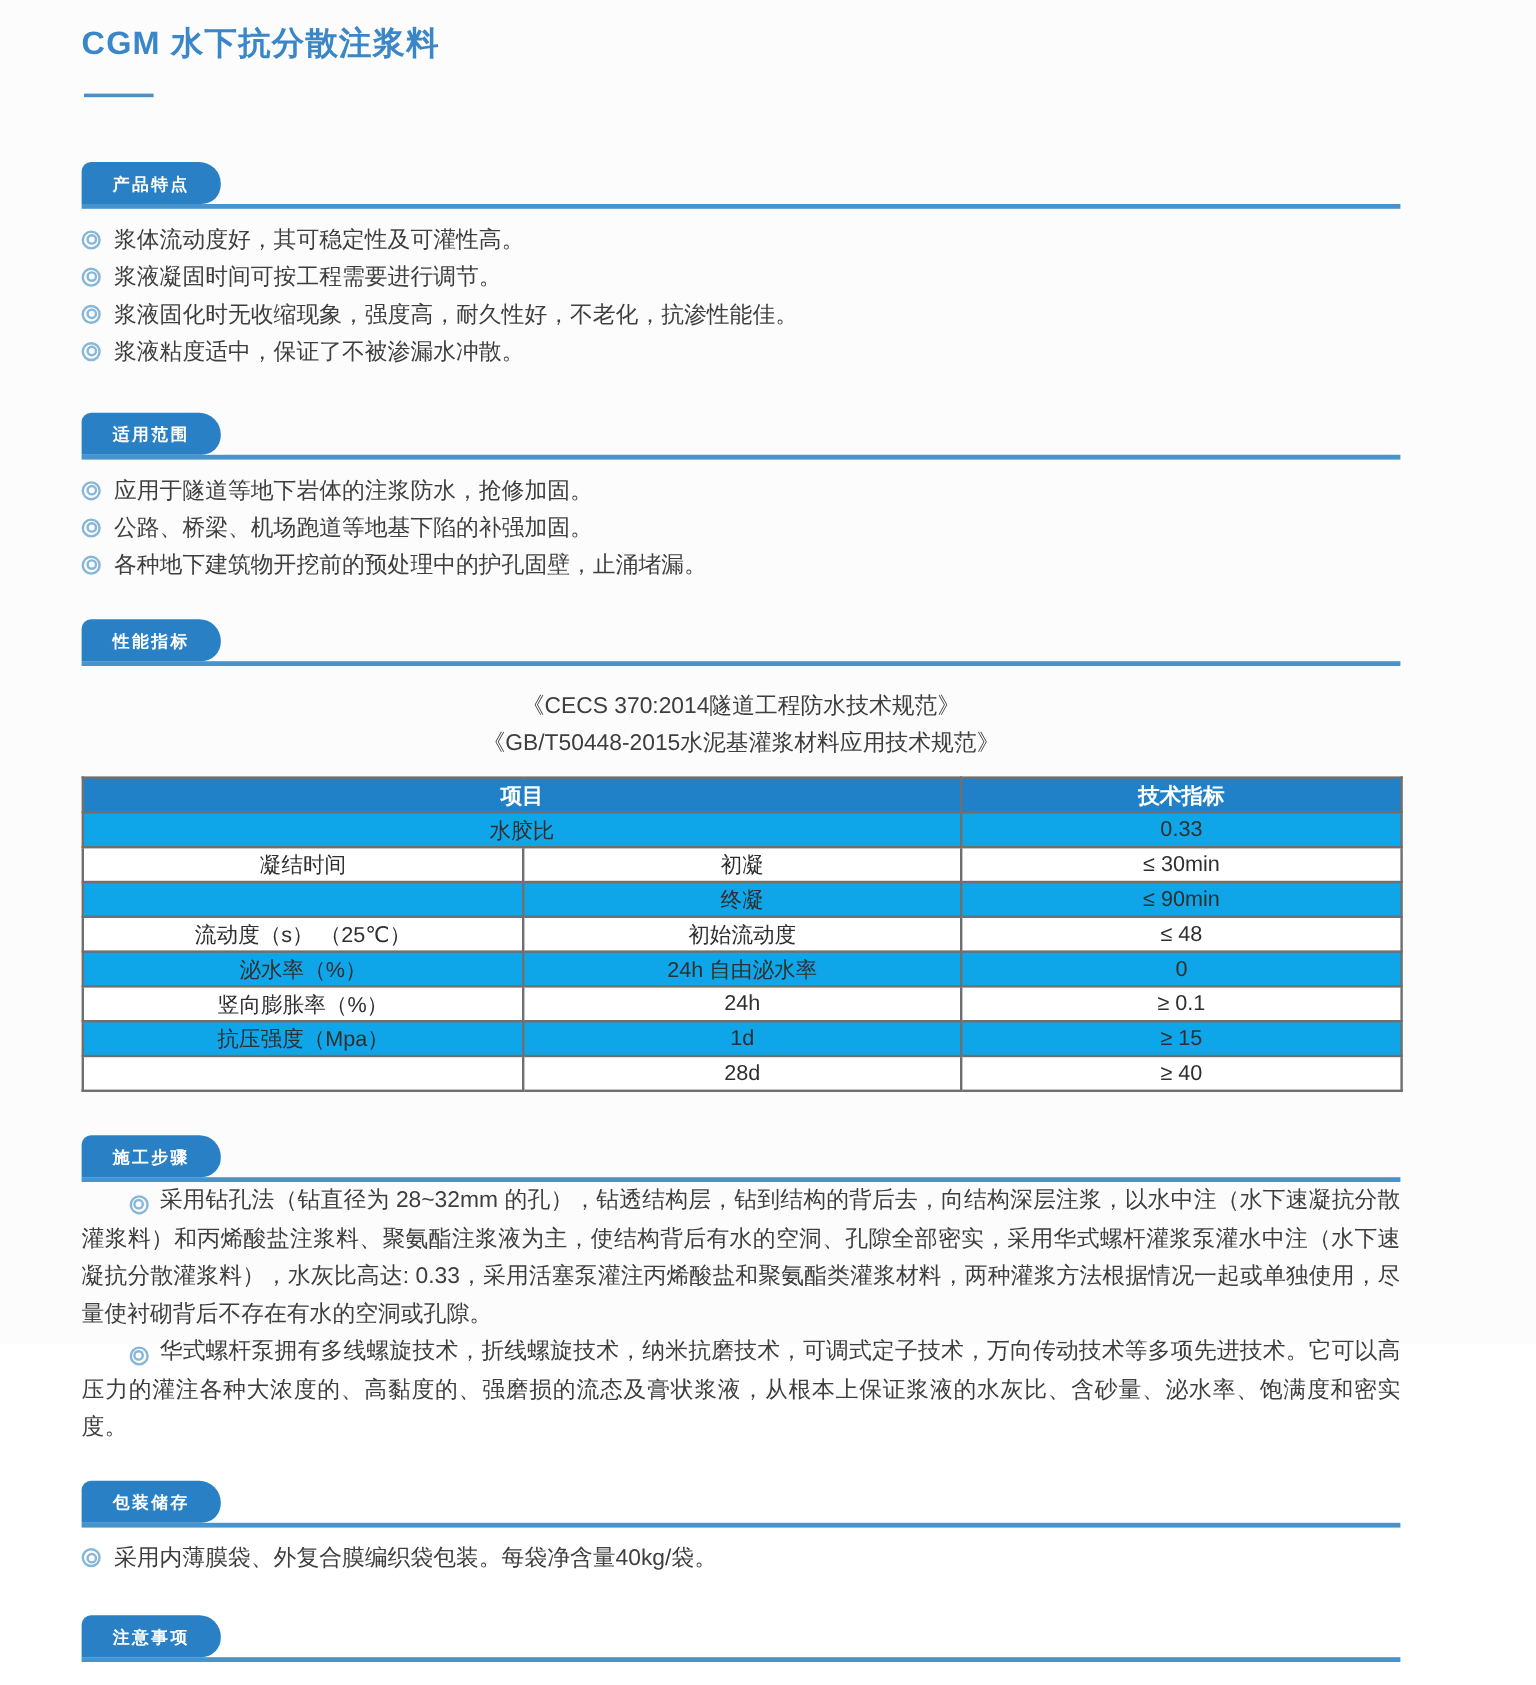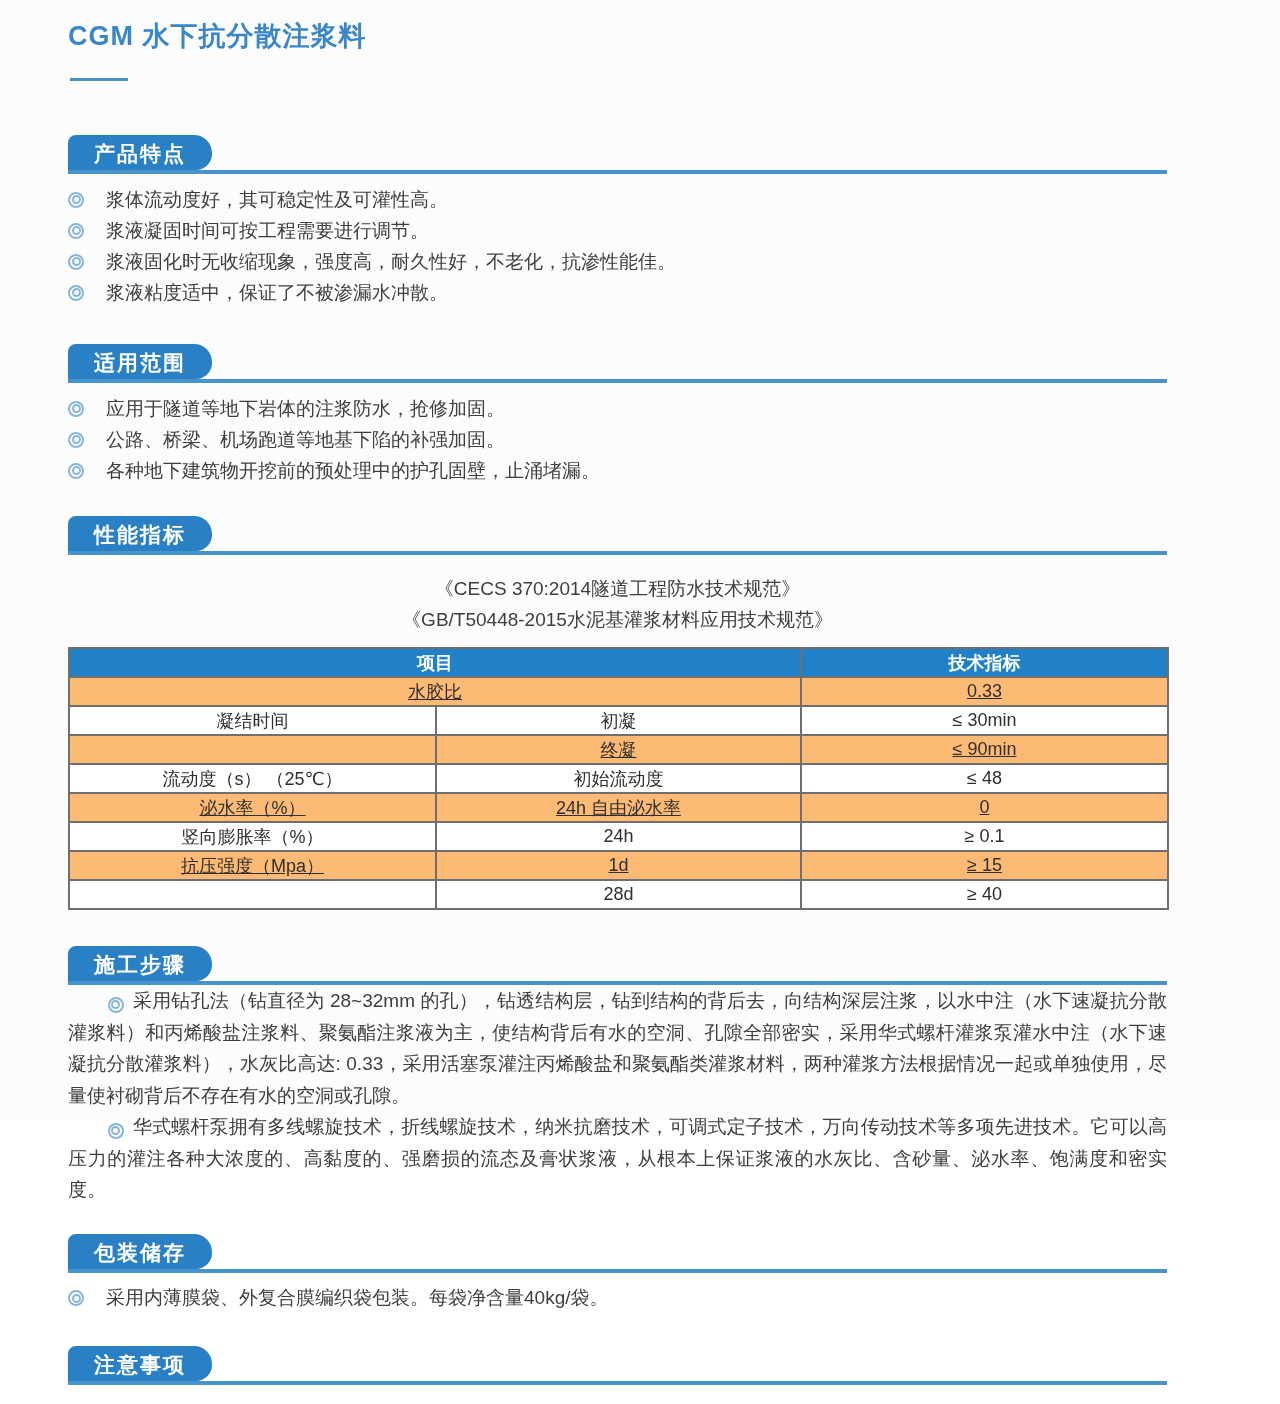--- a/index.html
+++ b/index.html
@@ -34,34 +34,34 @@
 
   
   .sec-head {
     border-bottom: 4px solid #4793cc;
     line-height: 0;
   }
   .sec-tab {
     display: inline-block;
     background: #2a80c5;
     color: #ffffff;
-    font-size: 21px;
+    font-size: 14px;
     font-weight: 700;
     letter-spacing: 2px;
     line-height: 21px;
     padding: 8px 26px 6px 26px;
     border-radius: 8px 18px 16px 0;
   }
 
   
   .blist { list-style: none; margin-top: 10px; }
   .blist li {
     display: flex;
     align-items: center;
-    gap: 22px;
+    gap: 11px;
     height: 31px;
     font-size: 19px;
     color: #3e3e3e;
     white-space: nowrap;
   }
   .ring {
     flex: none;
     width: 16px; height: 16px;
     border: 2px solid #86b7d8;
     border-radius: 50%;
@@ -109,21 +109,21 @@
     text-align: center;
     height: 29px;
     padding: 0 4px;
     background: #ffffff;
   }
   table.perf tr.head td {
     background: #2080c8;
     color: #ffffff;
     font-weight: 700;
   }
-  table.perf tr.shade td { background: #fdba74; text-decoration: underline; }
+  table.perf tr.shade td { background: #0ea5e9; }
 
   
   .cons-wrap { margin-top: 0; }
   .cons {
     font-size: 19px;
     line-height: 31.5px;
     color: #3e3e3e;
     text-align: justify;
     text-indent: 2.1em;
   }

